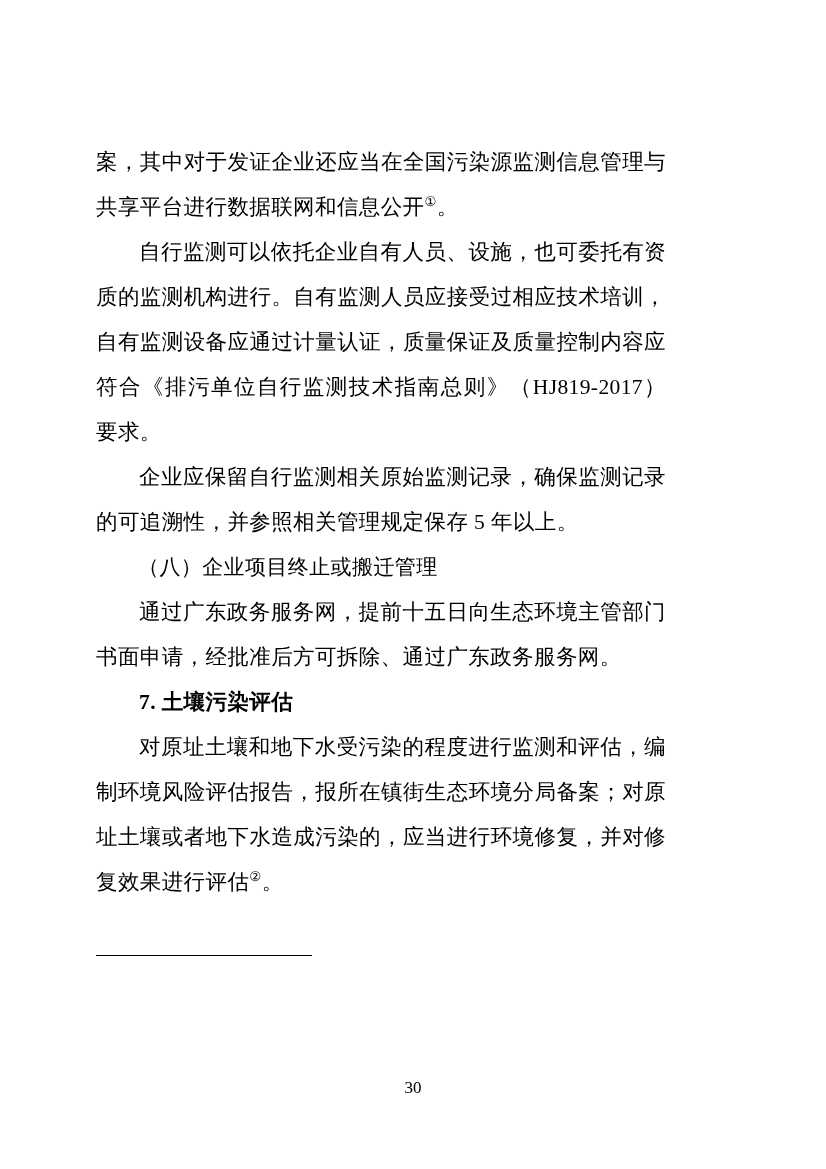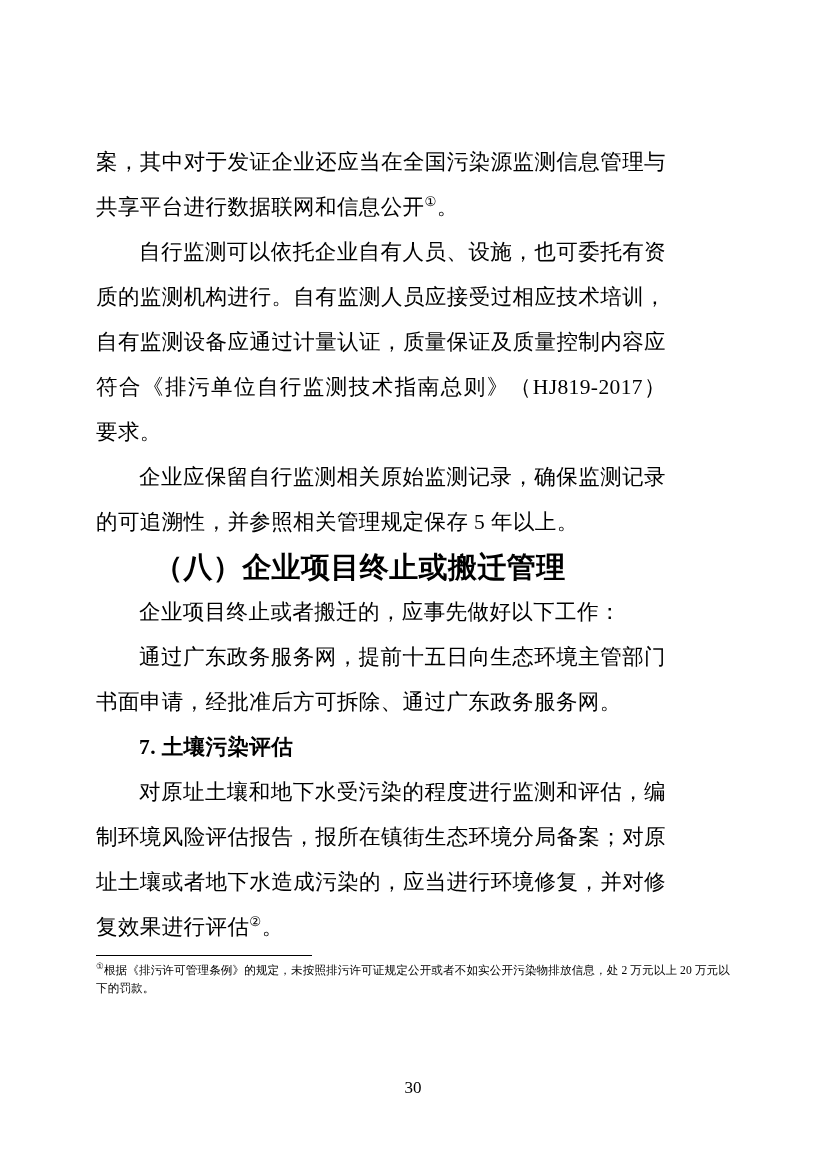--- a/index.html
+++ b/index.html
@@ -32,23 +32,23 @@
   }
   .para {
     margin: 0;
     text-indent: 2em;
   }
   .para.no-indent {
     text-indent: 0;
   }
   .heading {
     margin: 0;
-    font-weight: bold;
+    font-weight: normal;
     text-indent: 2em;
-    font-size: 29px;
+    font-size: 21px;
     line-height: 45px;
   }
   .heading-num {
     margin: 0;
     font-weight: bold;
     text-indent: 2em;
     font-size: 21.5px;
     line-height: 45px;
   }
   sup {
@@ -97,31 +97,29 @@
   <div class="body-text">
 
     <p class="para no-indent"><span>案，其中对于发证企业还应当在全国污染源监测信息管理与共享平台进行数据联网和信息公开</span><sup>①</sup><span>。</span></p>
 
     <p class="para">自行监测可以依托企业自有人员、设施，也可委托有资质的监测机构进行。自有监测人员应接受过相应技术培训，自有监测设备应通过计量认证，质量保证及质量控制内容应符合《排污单位自行监测技术指南总则》（HJ819-2017）要求。</p>
 
     <p class="para">企业应保留自行监测相关原始监测记录，确保监测记录的可追溯性，并参照相关管理规定保存 5 年以上。</p>
 
     <p class="heading">（八）企业项目终止或搬迁管理</p>
 
-    <p class="para">企业项目终止或者搬迁的，应事先做好以下工作：</p>
 
 
     <p class="para">通过广东政务服务网，提前十五日向生态环境主管部门书面申请，经批准后方可拆除、通过广东政务服务网。</p>
 
     <p class="heading-num">7. 土壤污染评估</p>
 
     <p class="para"><span>对原址土壤和地下水受污染的程度进行监测和评估，编制环境风险评估报告，报所在镇街生态环境分局备案；对原址土壤或者地下水造成污染的，应当进行环境修复，并对修复效果进行评估</span><sup>②</sup><span>。</span></p>
 
   </div>
 
   <div class="footnotes">
     <div class="fn-rule"></div>
-    <p class="fn-item"><sup>①</sup><span>根据《排污许可管理条例》的规定，未按照排污许可证规定公开或者不如实公开污染物排放信息，处 2 万元以上 20 万元以下的罚款。</span></p>
   </div>
 
   <div class="page-number">30</div>
 
 </div>
 
 </body></html>

